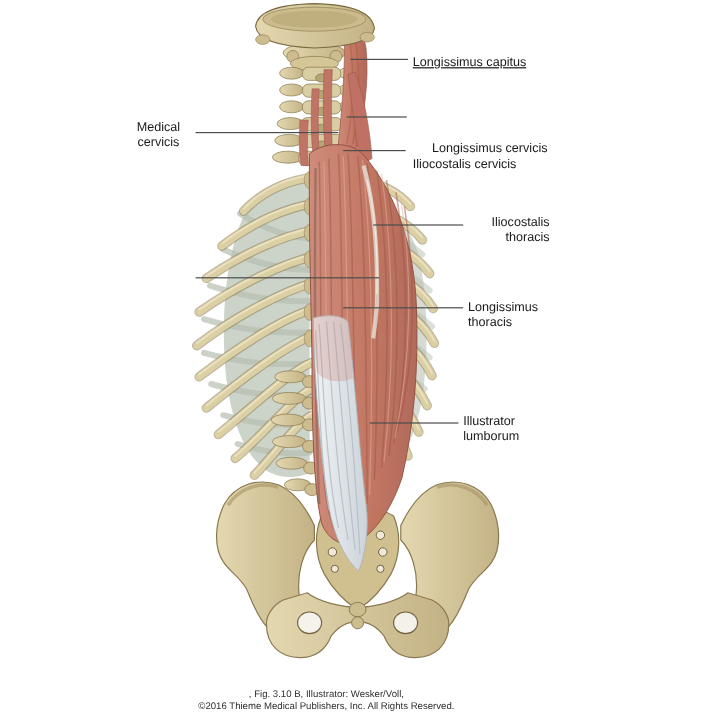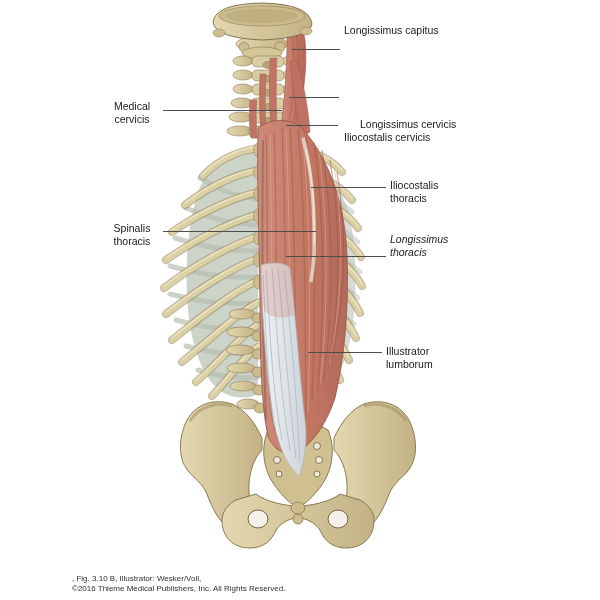--- a/index.html
+++ b/index.html
@@ -13,21 +13,21 @@
     font-size:10.5px;line-height:13px;color:#1a1a1a;
     font-family:"Liberation Sans", sans-serif;
   }
   .lbl.nowrap{white-space:nowrap;}
   .lbl.center{text-align:center;}
   .leader{
     position:absolute;height:1px;background:#4d4d4d;
   }
   .caption{
     position:absolute;left:72px;top:574px;width:400px;
-    font-size:8px;line-height:10px;color:#2e2e2e;
+    text-align:center;font-size:8px;line-height:10px;color:#2e2e2e;
     font-family:"Liberation Sans", sans-serif;
   }
 </style>
 </head>
 <body>
 
 <div class="stage">
 
   <svg width="600" height="600" viewBox="0 0 600 600" aria-hidden="true">
     <defs>
@@ -303,34 +303,33 @@
 
   <div class="leader" style="left:292px;top:49px;width:48px;"></div>
   <div class="leader" style="left:289px;top:97px;width:50px;"></div>
   <div class="leader" style="left:286px;top:125px;width:52px;"></div>
   <div class="leader" style="left:311px;top:187px;width:75px;"></div>
   <div class="leader" style="left:286px;top:256px;width:100px;"></div>
   <div class="leader" style="left:308px;top:352px;width:74px;"></div>
   <div class="leader" style="left:163px;top:110px;width:119px;"></div>
   <div class="leader" style="left:163px;top:231px;width:153px;"></div>
 
-  <div class="lbl nowrap" style="left:344px;top:24px;">Longissimus capitus</div>
+  <div class="lbl nowrap" style="left:344px;top:46px;text-decoration:underline;">Longissimus capitus</div>
 
   <div class="lbl nowrap" style="left:344px;top:91px;margin-top:40px;">Iliocostalis cervicis</div>
 
   <div class="lbl nowrap" style="left:344px;top:118px;padding-left:16px;">Longissimus cervicis</div>
 
-  <div class="lbl" style="left:390px;top:179px;width:68px;">Iliocostalis thoracis</div>
-
-  <div class="lbl" style="left:390px;top:233px;width:70px;font-style:italic;">Longissimus thoracis</div>
+  <div class="lbl" style="left:390px;top:179px;width:68px;text-align:right;">Iliocostalis thoracis</div>
+
+  <div class="lbl" style="left:390px;top:250px;width:70px;">Longissimus thoracis</div>
 
   <div class="lbl" style="left:386px;top:345px;width:68px;">Illustrator lumborum</div>
 
   <div class="lbl center" style="left:104px;top:100px;width:56px;">Medical cervicis</div>
 
-  <div class="lbl center" style="left:104px;top:222px;width:56px;">Spinalis thoracis</div>
 
   <div class="caption">
     <div>, Fig. 3.10 B, Illustrator: Wesker/Voll,</div>
     <div>©2016 Thieme Medical Publishers, Inc. All Rights Reserved.</div>
   </div>
 
 </div>
 
 </body></html>

